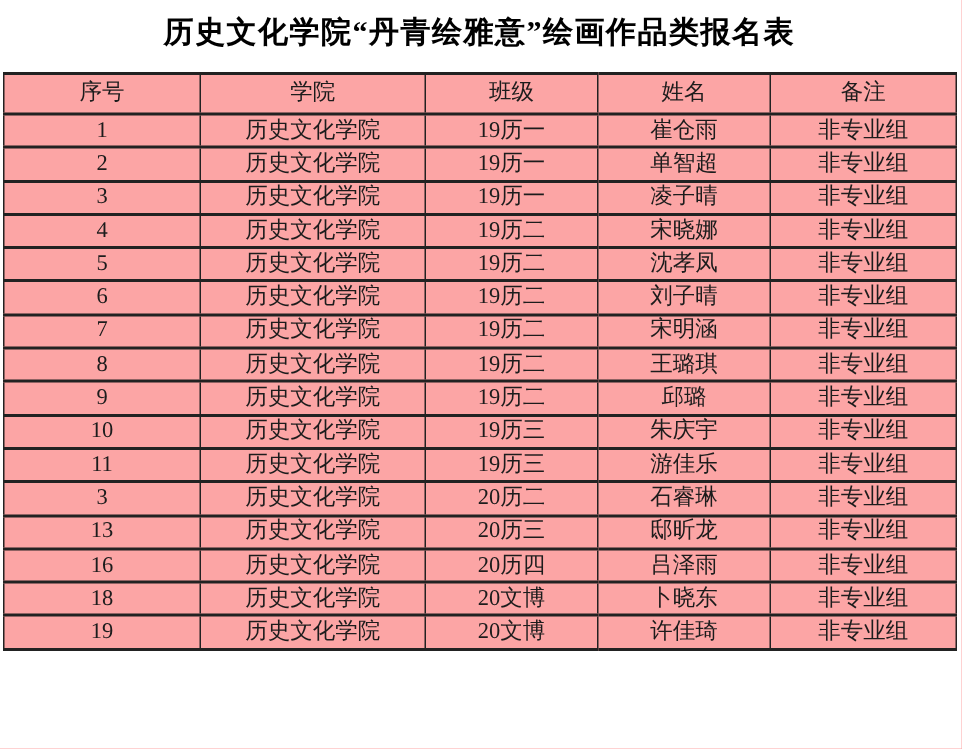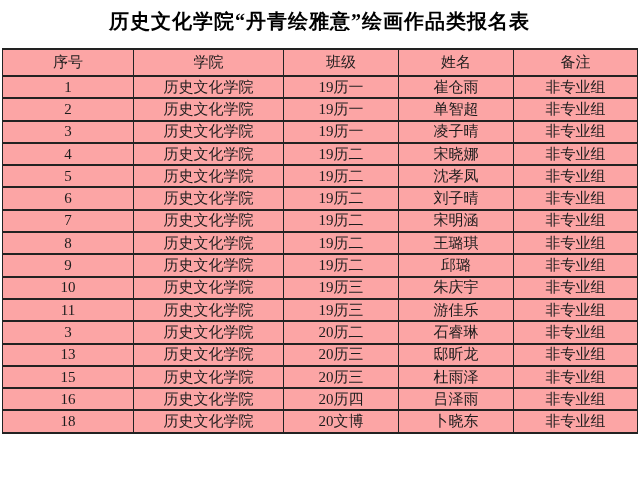--- a/index.html
+++ b/index.html
@@ -175,36 +175,36 @@
           <td>非专业组</td>
         </tr>
         <tr>
           <td>13</td>
           <td>历史文化学院</td>
           <td>20历三</td>
           <td>邸昕龙</td>
           <td>非专业组</td>
         </tr>
         <tr>
-          <td>15</td>
-          <td>历史文化学院</td>
-          <td>20历三</td>
-          <td>杜雨泽</td>
-          <td>非专业组</td>
-        </tr>
-        <tr>
           <td>16</td>
           <td>历史文化学院</td>
           <td>20历四</td>
           <td>吕泽雨</td>
           <td>非专业组</td>
         </tr>
         <tr>
           <td>18</td>
           <td>历史文化学院</td>
           <td>20文博</td>
           <td>卜晓东</td>
           <td>非专业组</td>
         </tr>
+        <tr>
+          <td>19</td>
+          <td>历史文化学院</td>
+          <td>20文博</td>
+          <td>许佳琦</td>
+          <td>非专业组</td>
+        </tr>
       </tbody>
   </table>
 
 </div>
 
 </body></html>

